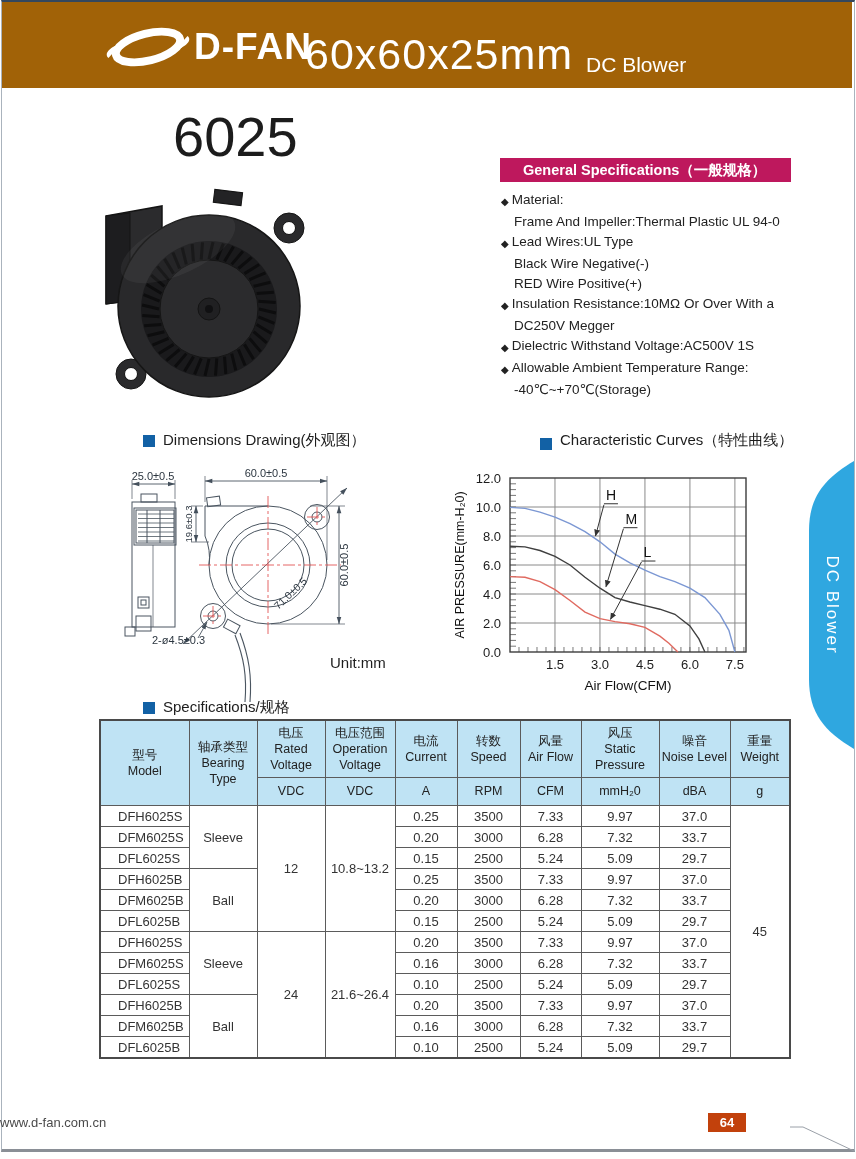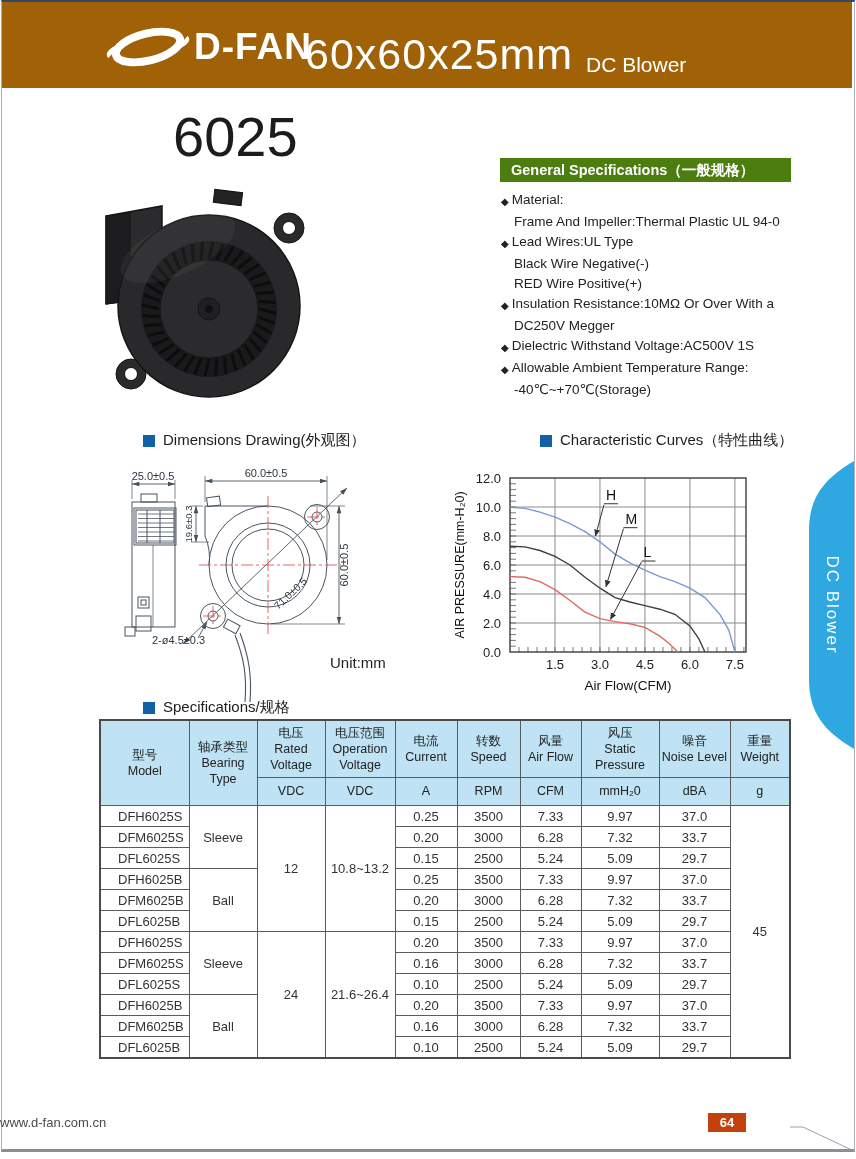--- a/index.html
+++ b/index.html
@@ -9,21 +9,21 @@
   
   .banner{position:absolute;left:2px;top:2px;width:850px;height:86px;background:#a16207;}
   .logo-wrap{position:absolute;left:104px;top:22px;display:flex;align-items:center;gap:4px;}
   .brand{color:#fff;font-size:37px;font-weight:bold;letter-spacing:1px;}
   .size-label{position:absolute;left:303px;top:28px;color:#fff;font-size:43px;font-weight:normal;letter-spacing:1px;}
   .prod-type{position:absolute;left:584px;top:51px;color:#fff;font-size:21px;}
   
   .model-title{position:absolute;left:173px;top:104px;font-size:56px;color:#1c1c1c;}
   .fan-photo{position:absolute;left:96px;top:176px;}
   
-  .gs-bar{position:absolute;left:500px;top:158px;width:291px;height:24px;background:#4d7c0f;color:#fff;font-size:14.5px;font-weight:bold;line-height:24px;padding-left:11px;box-sizing:border-box;}
+  .gs-bar{position:absolute;left:500px;top:158px;width:291px;height:24px;background:#be185d;color:#fff;font-size:14.5px;font-weight:bold;line-height:24px;padding-left:23px;box-sizing:border-box;}
   .gs-list{position:absolute;left:501px;top:190px;width:335px;color:#222;}
   .gs-line{display:flex;line-height:20px;font-size:13.5px;}
   .gs-line .dia{font-size:10px;margin-right:3px;padding-top:2px;}
   .gs-line.cont{padding-left:13px;}
   
   .sec-h{position:absolute;display:flex;align-items:center;gap:8px;font-size:15px;color:#1d1d1d;margin-left:48px;}
   .sec-sq{width:12px;height:12px;background:#1261a5;flex:0 0 auto;}
   
   .side-tab{position:absolute;left:806px;top:461px;width:48px;height:288px;}
   .side-tab-label{position:absolute;left:16px;top:50%;transform:translateY(-50%);writing-mode:vertical-rl;color:#fff;font-size:17px;letter-spacing:2px;}
@@ -123,21 +123,21 @@
       </div>
       <div class="gs-line cont">
         <span>-40℃~+70℃(Storage)</span>
       </div>
     </div>
 
   <div class="sec-h" style="left:95px;top:431px;">
     <span class="sec-sq"></span>
     <span>Dimensions Drawing(外观图）</span>
   </div>
-  <div class="sec-h" style="left:492px;top:431px;">
+  <div class="sec-h" style="left:492px;top:431px;align-items:flex-end;">
     <span class="sec-sq"></span>
     <span>Characteristic Curves（特性曲线）</span>
   </div>
   <div class="sec-h" style="left:95px;top:698px;">
     <span class="sec-sq"></span>
     <span>Specifications/规格</span>
   </div>
 
   <svg style="position:absolute;left:95px;top:450px;" width="360" height="255" viewBox="0 0 360 255">
     <defs>

